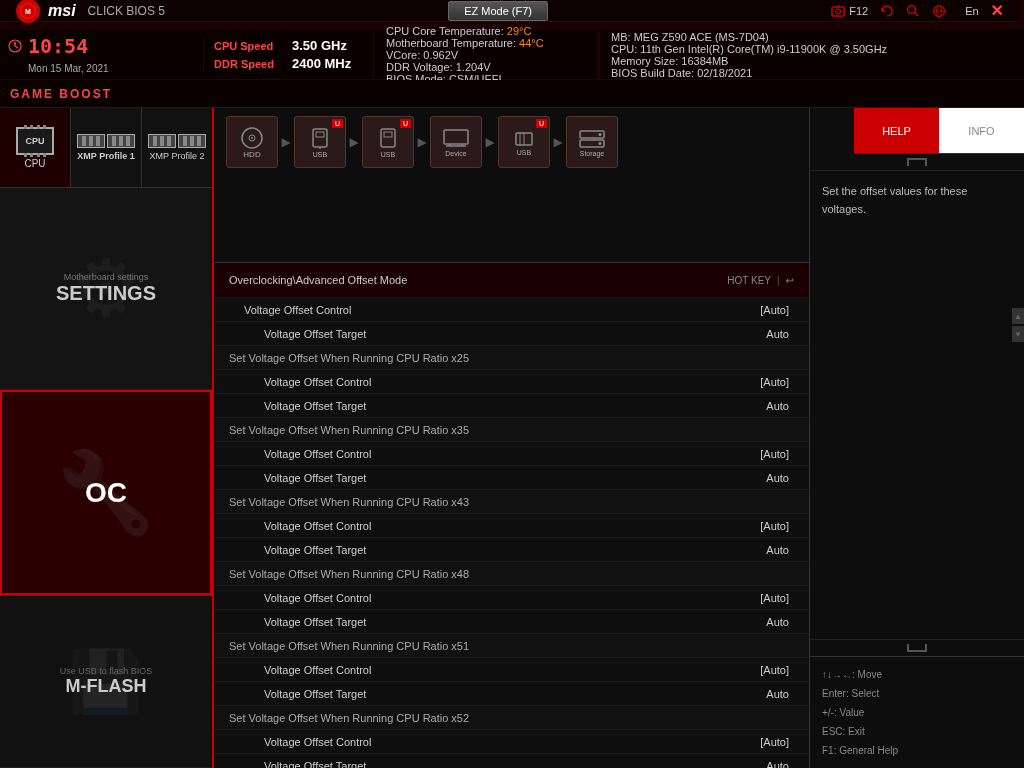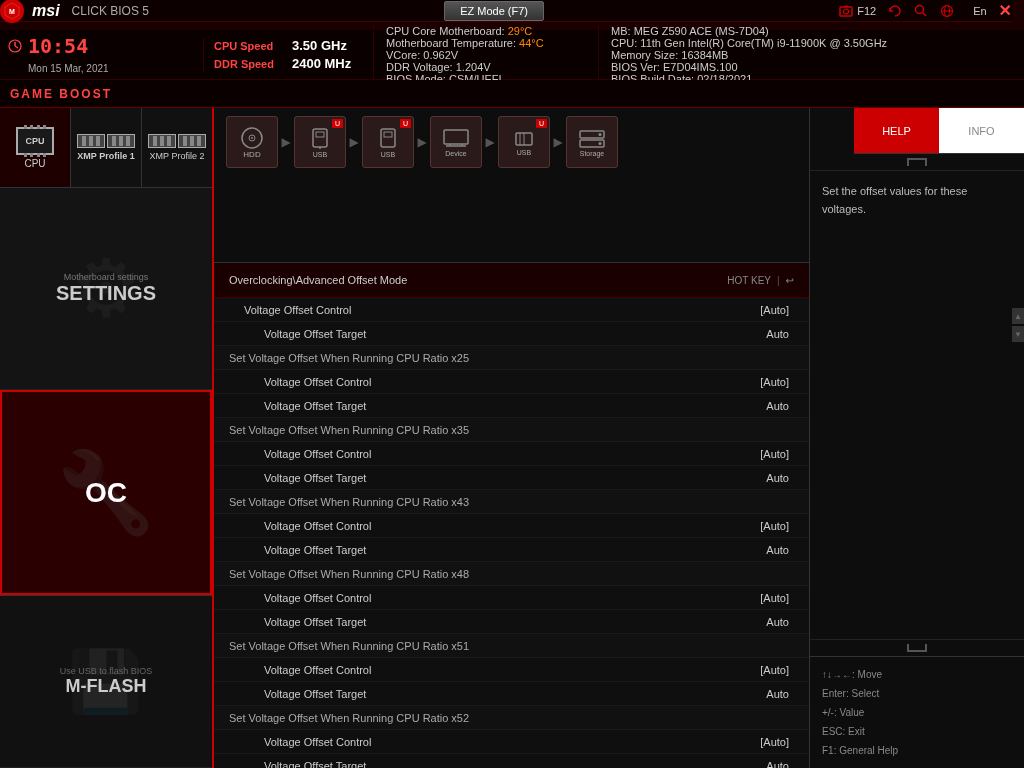--- a/index.html
+++ b/index.html
@@ -49,24 +49,24 @@
 
     
     
       
     
     
     
     
 
     #header-row {
-      position: absolute; top: 0; left: 0; right: 12px; height: 22px;
+      position: absolute; top: 0; left: 0; right: 4px; height: 22px;
       background: #0d0000;
       display: flex; align-items: center; justify-content: space-between;
-      padding: 0 0;
+      padding: 0 16px;
       border-bottom: 1px solid #440000;
     }
 
     #info-row {
       position: absolute; top: 30px; left: 0; right: 0; height: 50px;
       background: #0a0000;
       display: flex; align-items: center;
       padding: 0 8px;
       gap: 15px;
       border-bottom: 1px solid #330000;
@@ -331,32 +331,31 @@
         <span style="color:#ff4444;font-size:11px;font-weight:bold;min-width:70px;">CPU Speed</span>
         <span style="color:white;font-size:13px;font-weight:bold;">3.50 GHz</span>
       </div>
       <div style="display:flex;align-items:center;gap:8px;">
         <span style="color:#ff4444;font-size:11px;font-weight:bold;min-width:70px;">DDR Speed</span>
         <span style="color:white;font-size:13px;font-weight:bold;">2400 MHz</span>
       </div>
     </div>
 
     <div style="border-left:1px solid #330000;padding-left:12px;font-size:11px;color:#ccc;min-width:210px;">
-      <div><span>CPU Core Motherboard:</span> <span style="color:#ff8800;">29°C</span></div>
+      <div><span>CPU Core Temperature:</span> <span style="color:#ff8800;">29°C</span></div>
       <div><span>Motherboard Temperature:</span> <span style="color:#ff8800;">44°C</span></div>
       <div><span>VCore:</span> <span>0.962V</span></div>
       <div><span>DDR Voltage:</span> <span>1.204V</span></div>
       <div><span>BIOS Mode:</span> <span>CSM/UEFI</span></div>
     </div>
 
     <div style="border-left:1px solid #330000;padding-left:12px;font-size:11px;color:#ccc;flex:1;">
       <div><span>MB:</span> <span>MEG Z590 ACE (MS-7D04)</span></div>
       <div><span>CPU:</span> <span>11th Gen Intel(R) Core(TM) i9-11900K @ 3.50GHz</span></div>
       <div><span>Memory Size:</span> <span>16384MB</span></div>
-      <div><span>BIOS Ver:</span> <span>E7D04IMS.100</span></div>
       <div><span>BIOS Build Date:</span> <span>02/18/2021</span></div>
     </div>
   </div>
 
   <div id="gameboost-row">
     <span style="color:#ff4444;font-size:12px;font-weight:bold;letter-spacing:2px;">GAME BOOST</span>
   </div>
 
   <div id="left-sidebar">
 

